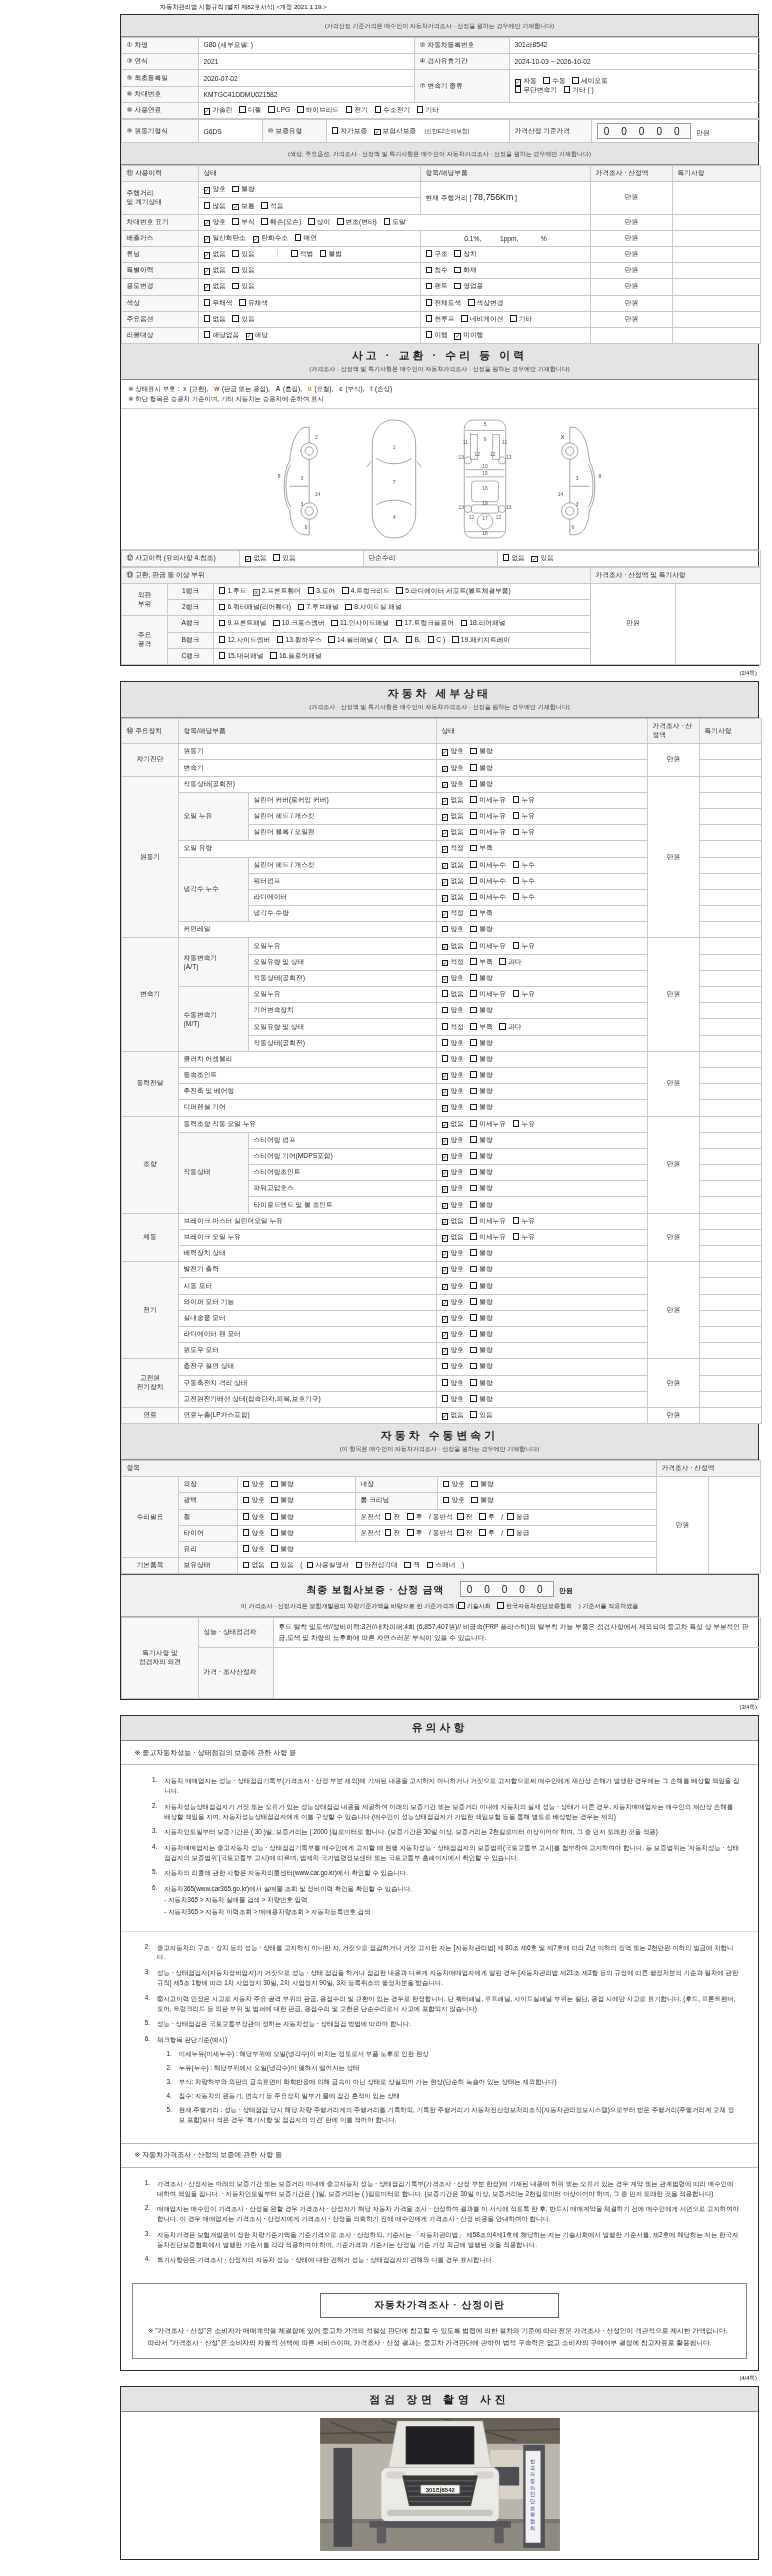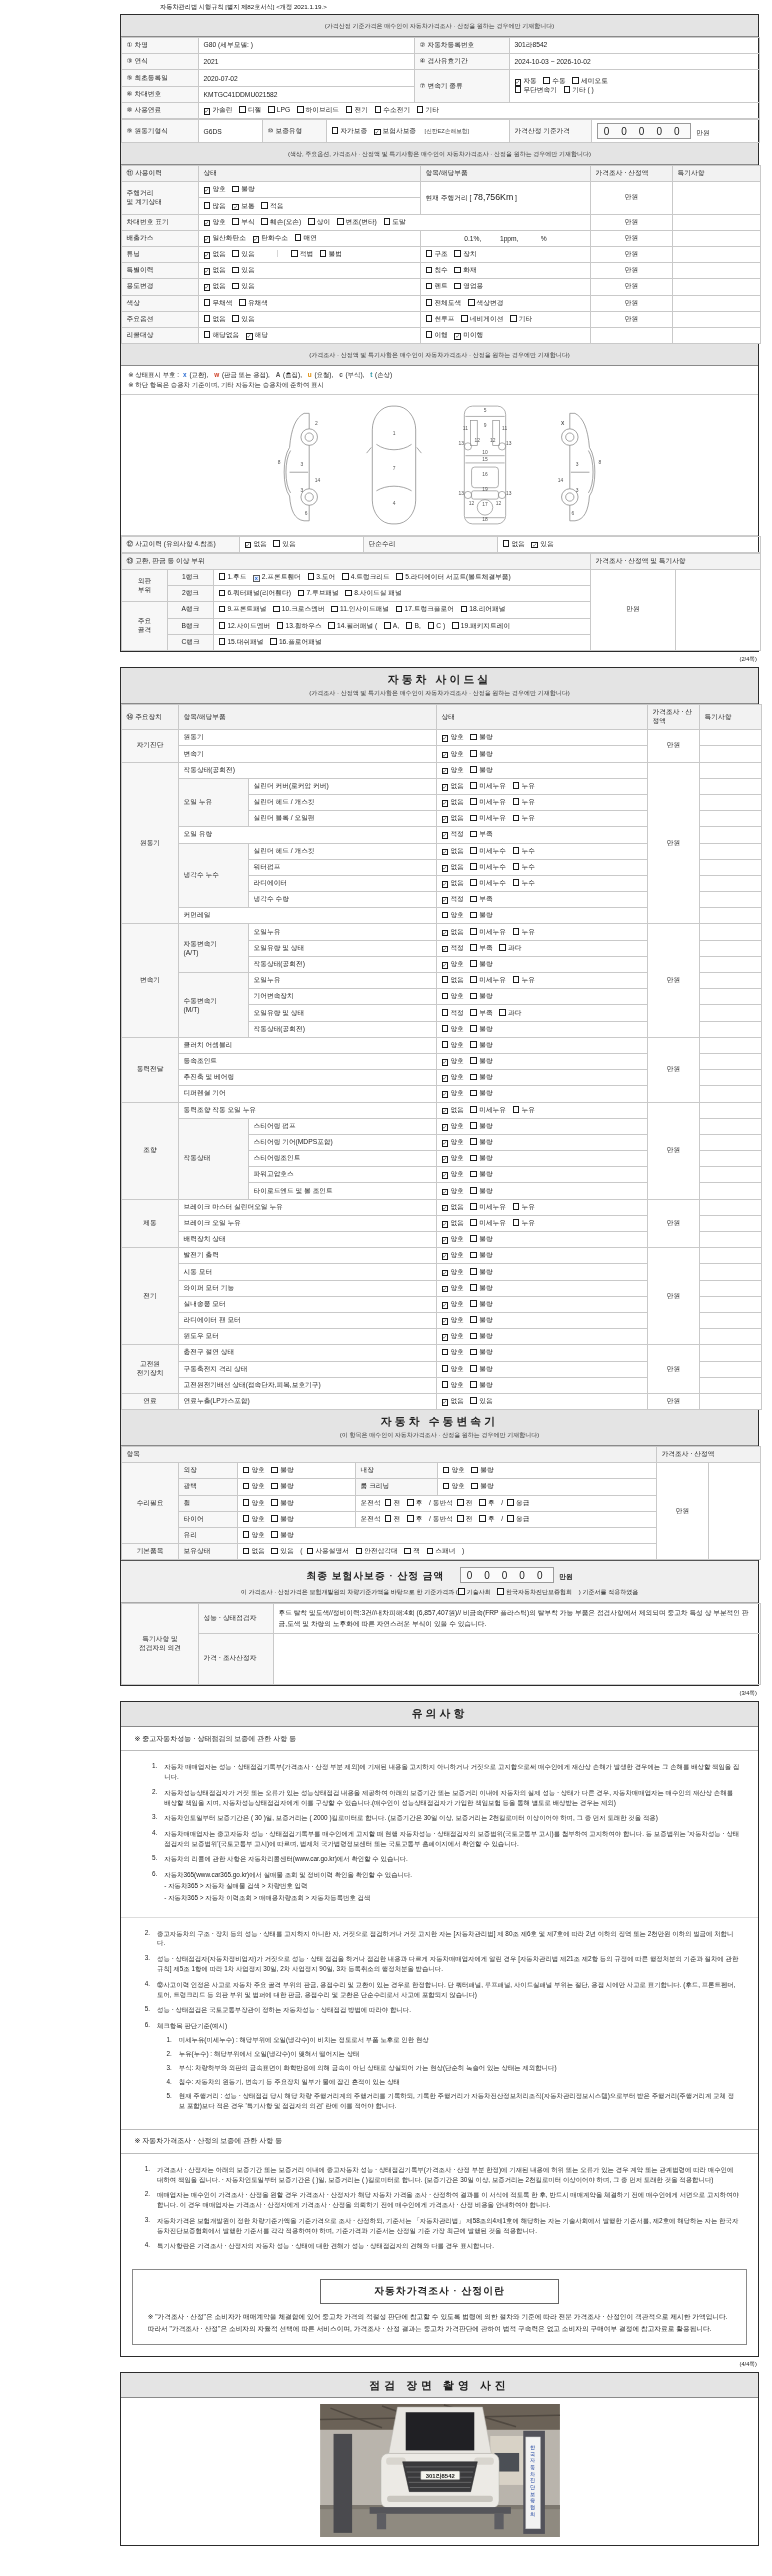--- a/index.html
+++ b/index.html
@@ -229,20 +229,21 @@
         <td class="lbl">리콜대상</td>
         <td><span class="opt"><span class="cb"></span><span>해당없음</span></span><span class="opt"><span class="cb checked"></span><span>해당</span></span></td>
         <td><span class="opt"><span class="cb"></span><span>이행</span></span><span class="opt"><span class="cb checked"></span><span>미이행</span></span></td>
         <td class="price"></td>
         <td class="note-cell"></td>
       </tr>
     </tbody>
       </table>
 
     <div class="sec-head">
+      <div class="t">사고 · 교환 · 수리 등 이력</div>
       <div class="n">(가격조사 · 산정액 및 특기사항은 매수인이 자동차가격조사 · 산정을 원하는 경우에만 기재합니다)</div>
     </div>
     <div class="legend-row">
       <span>※ 상태표시 부호 :</span><span id="legend-items"><span class="legend-k" style="color: rgb(47, 111, 211);">x</span><span> (교환), </span><span class="legend-k" style="color: rgb(207, 65, 39);">w</span><span> (판금 또는 용접), </span><span class="legend-k" style="color: rgb(85, 85, 85);">A</span><span> (흠집), </span><span class="legend-k" style="color: rgb(221, 138, 0);">u</span><span> (요철), </span><span class="legend-k" style="color: rgb(85, 85, 85);">c</span><span> (부식), </span><span class="legend-k" style="color: rgb(46, 150, 165);">t</span><span> (손상) </span></span>
     </div>
     <div class="legend-row2">※ 하단 항목은 승용차 기준이며, 기타 자동차는 승용차에 준하여 표시</div>
 
     <div class="diagrams">
 
       <svg width="62" height="124" viewBox="0 0 120 240" style="font-size:13px">
@@ -390,21 +391,21 @@
         <td><span class="opt"><span class="cb"></span><span>15.대쉬패널</span></span><span class="opt"><span class="cb"></span><span>16.플로어패널</span></span></td>
       </tr>
     </tbody>
       </table>
   </div>
 
   <div class="marker">(2/4쪽)</div>
 
   <div class="page-block">
     <div class="sec-head">
-      <div class="t">자동차 사이드실</div>
+      <div class="t">자동차 세부상태</div>
       <div class="n">(가격조사 · 산정액 및 특기사항은 매수인이 자동차가격조사 · 산정을 원하는 경우에만 기재합니다)</div>
     </div>
     <table>
       <colgroup>
           <col style="width:57px">
           <col style="width:70px">
           <col style="width:188px">
           <col style="width:211px">
           <col style="width:52px">
           <col style="width:62px">

